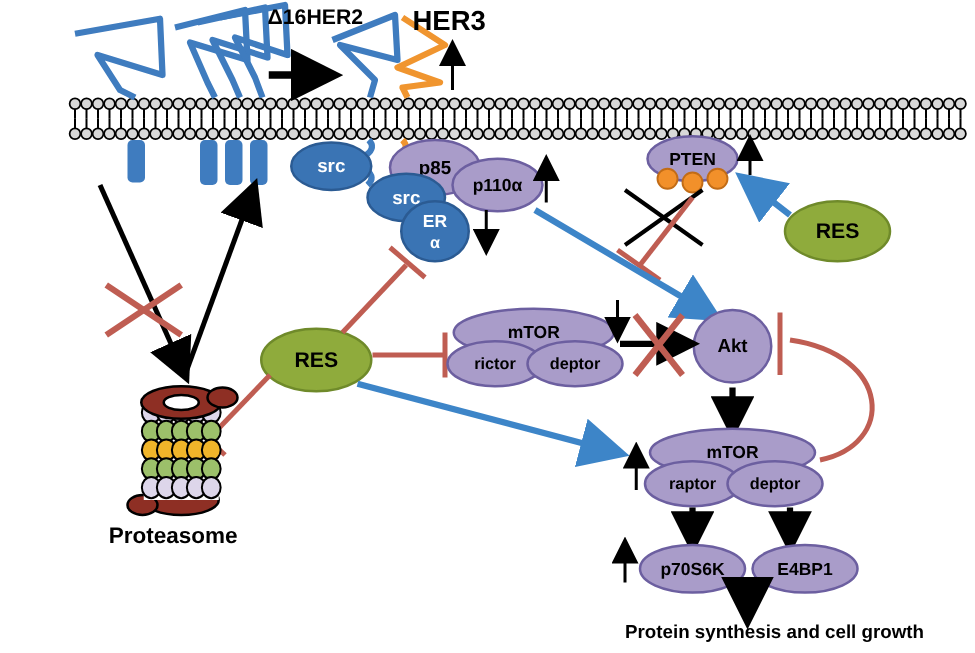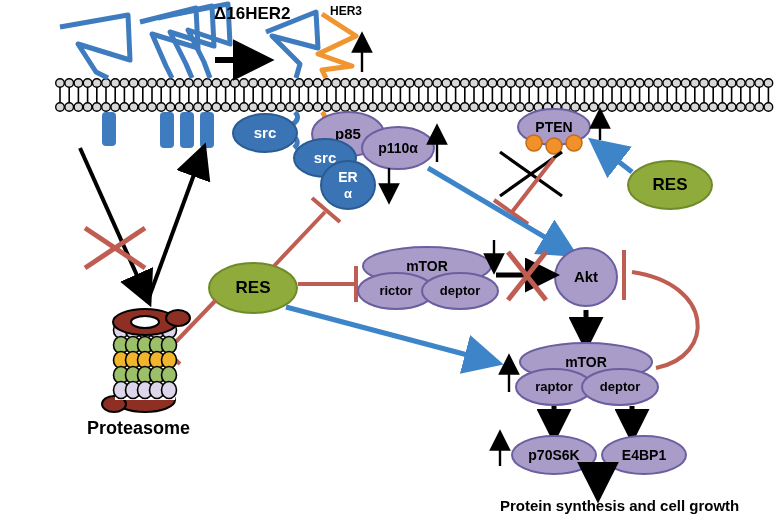--- a/index.html
+++ b/index.html
@@ -523,17 +523,17 @@
   <ellipse cx="554" cy="455" rx="42" ry="19" fill="#a99cc9" stroke="#6c5fa0" stroke-width="2"></ellipse>
   <text class="node-text" x="554" y="456" font-size="14" fill="#000">p70S6K</text>
   <ellipse cx="644" cy="455" rx="42" ry="19" fill="#a99cc9" stroke="#6c5fa0" stroke-width="2"></ellipse>
   <text class="node-text" x="644" y="456" font-size="14" fill="#000">E4BP1</text>
   <line x1="500" y1="466" x2="500" y2="434" stroke="#000" stroke-width="2.4" marker-end="url(#arrowBlack)"></line>
 
   <path d="M598,466 L598,494" stroke="#000" stroke-width="6" fill="none" marker-end="url(#arrowBlackBig)"></path>
 </svg>
 
 <div class="lbl" style="left:214px;top:4px;font-size:17px;text-align:center;">Δ16HER2</div>
-<div class="lbl" style="left:330px;top:4px;font-size:12px;">HER3</div>
+<div class="lbl" style="left:330px;top:4px;font-size:22px;">HER3</div>
 <div class="lbl" style="left:87px;top:418px;font-size:18px;">Proteasome</div>
 <div class="lbl" style="left:500px;top:497px;font-size:15px;">Protein synthesis and cell growth</div>
 
 </div>
 
 </body></html>

